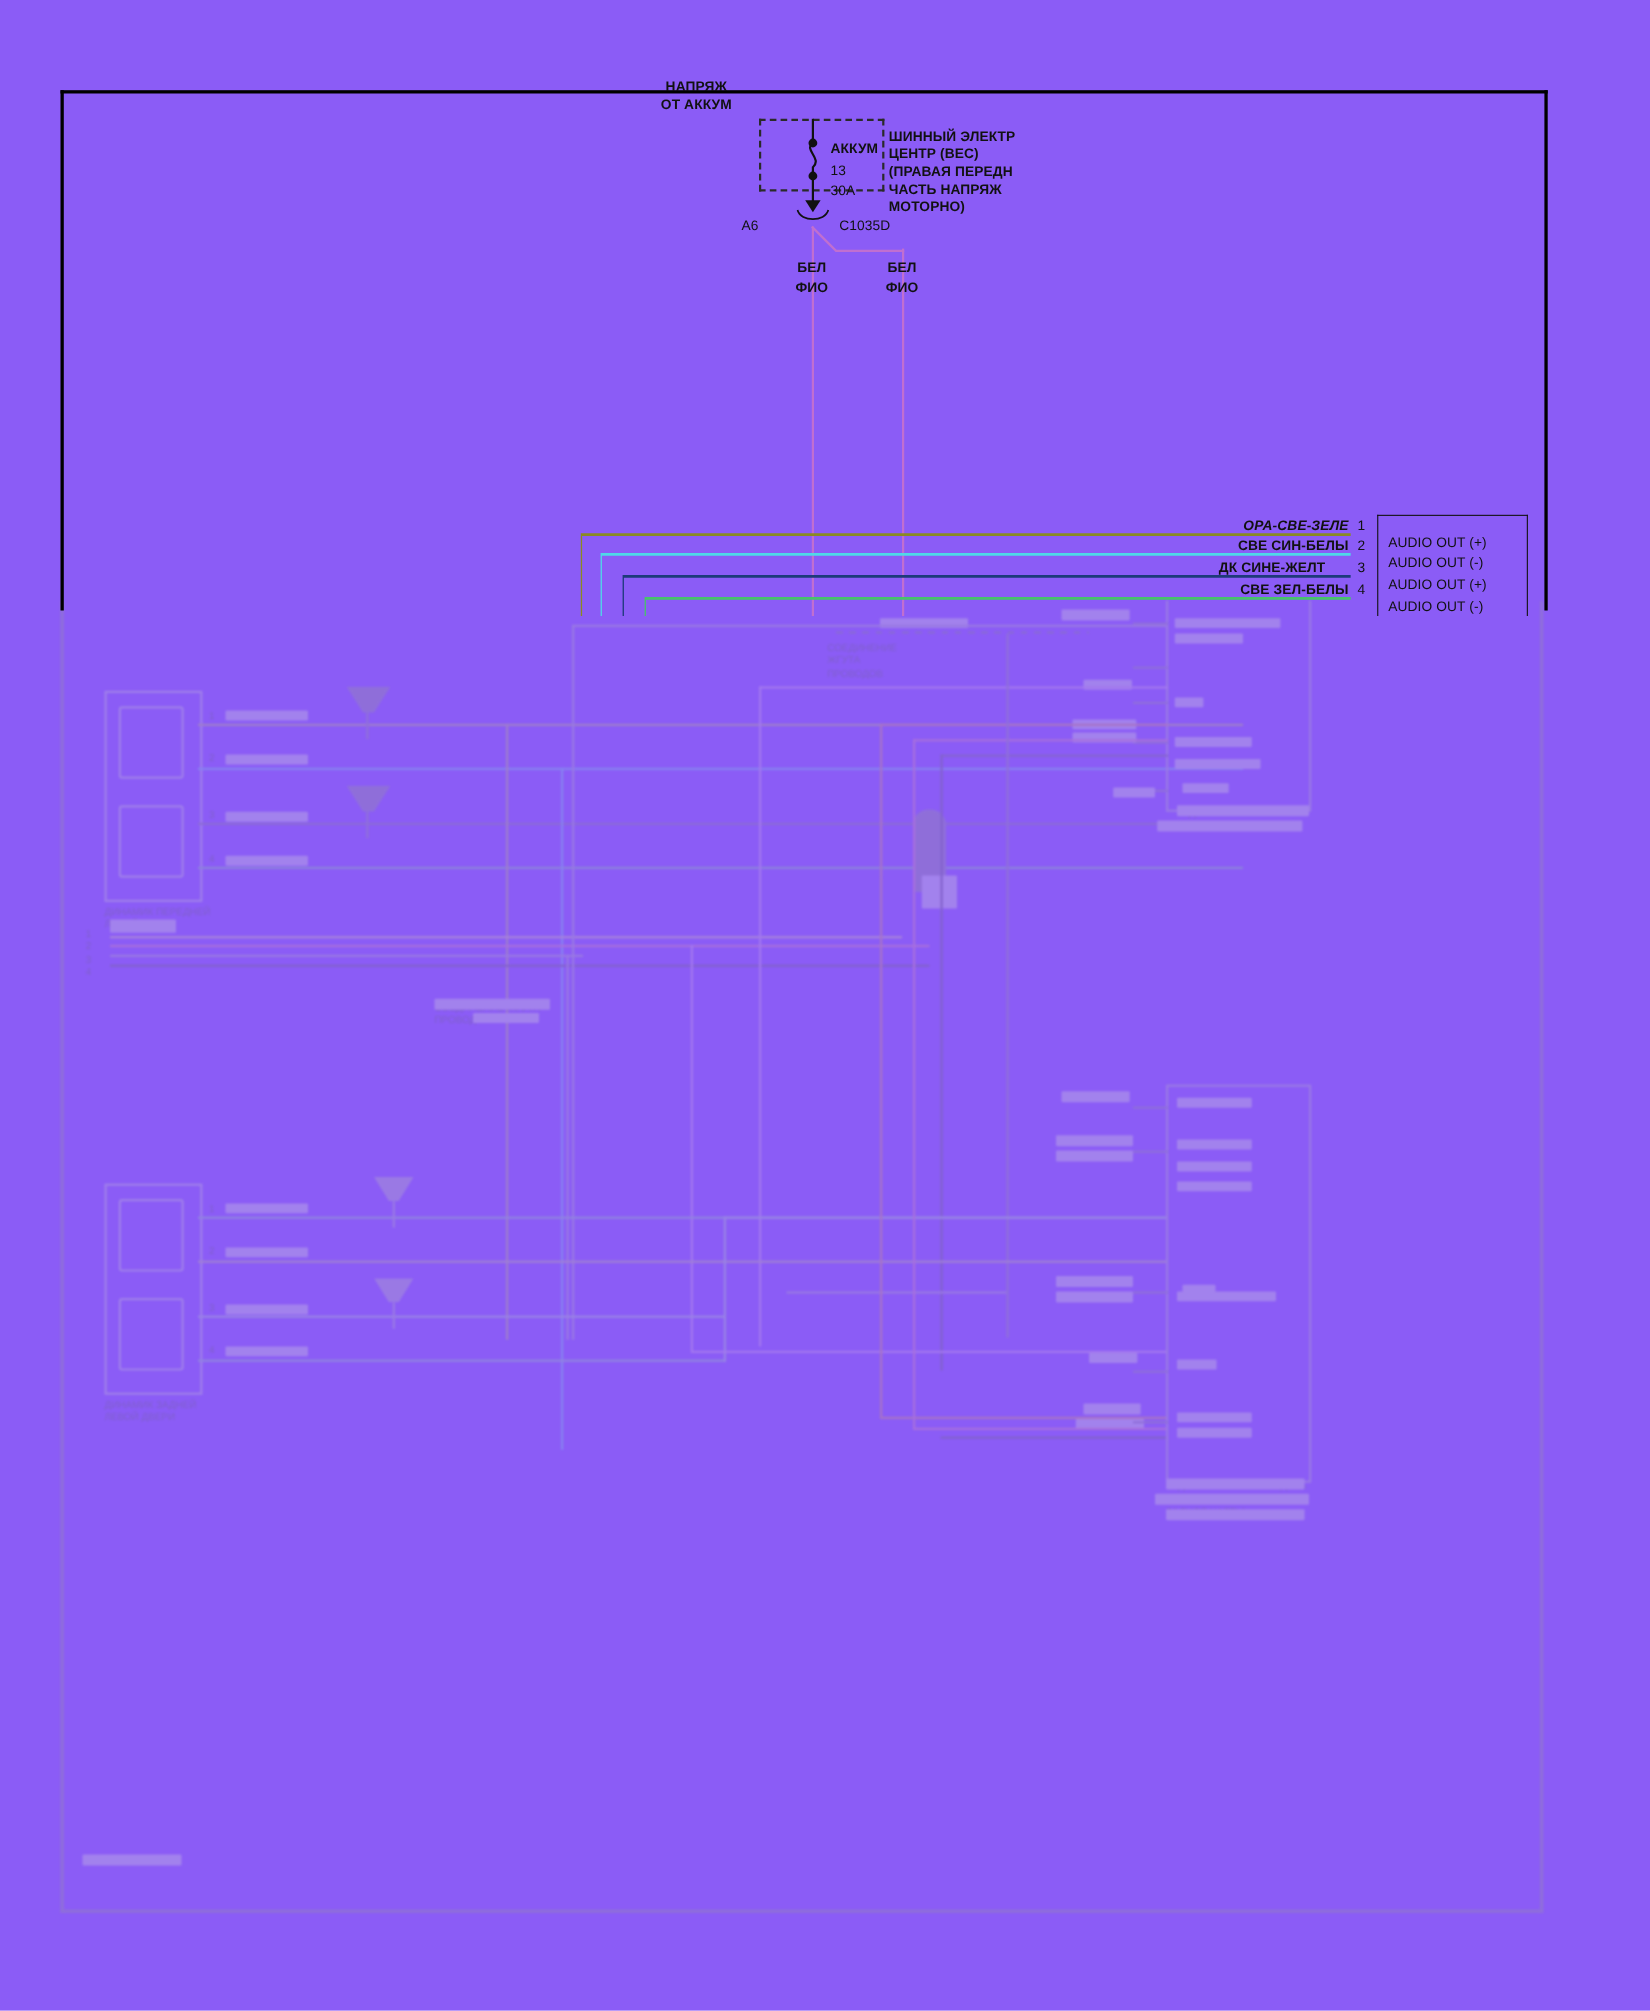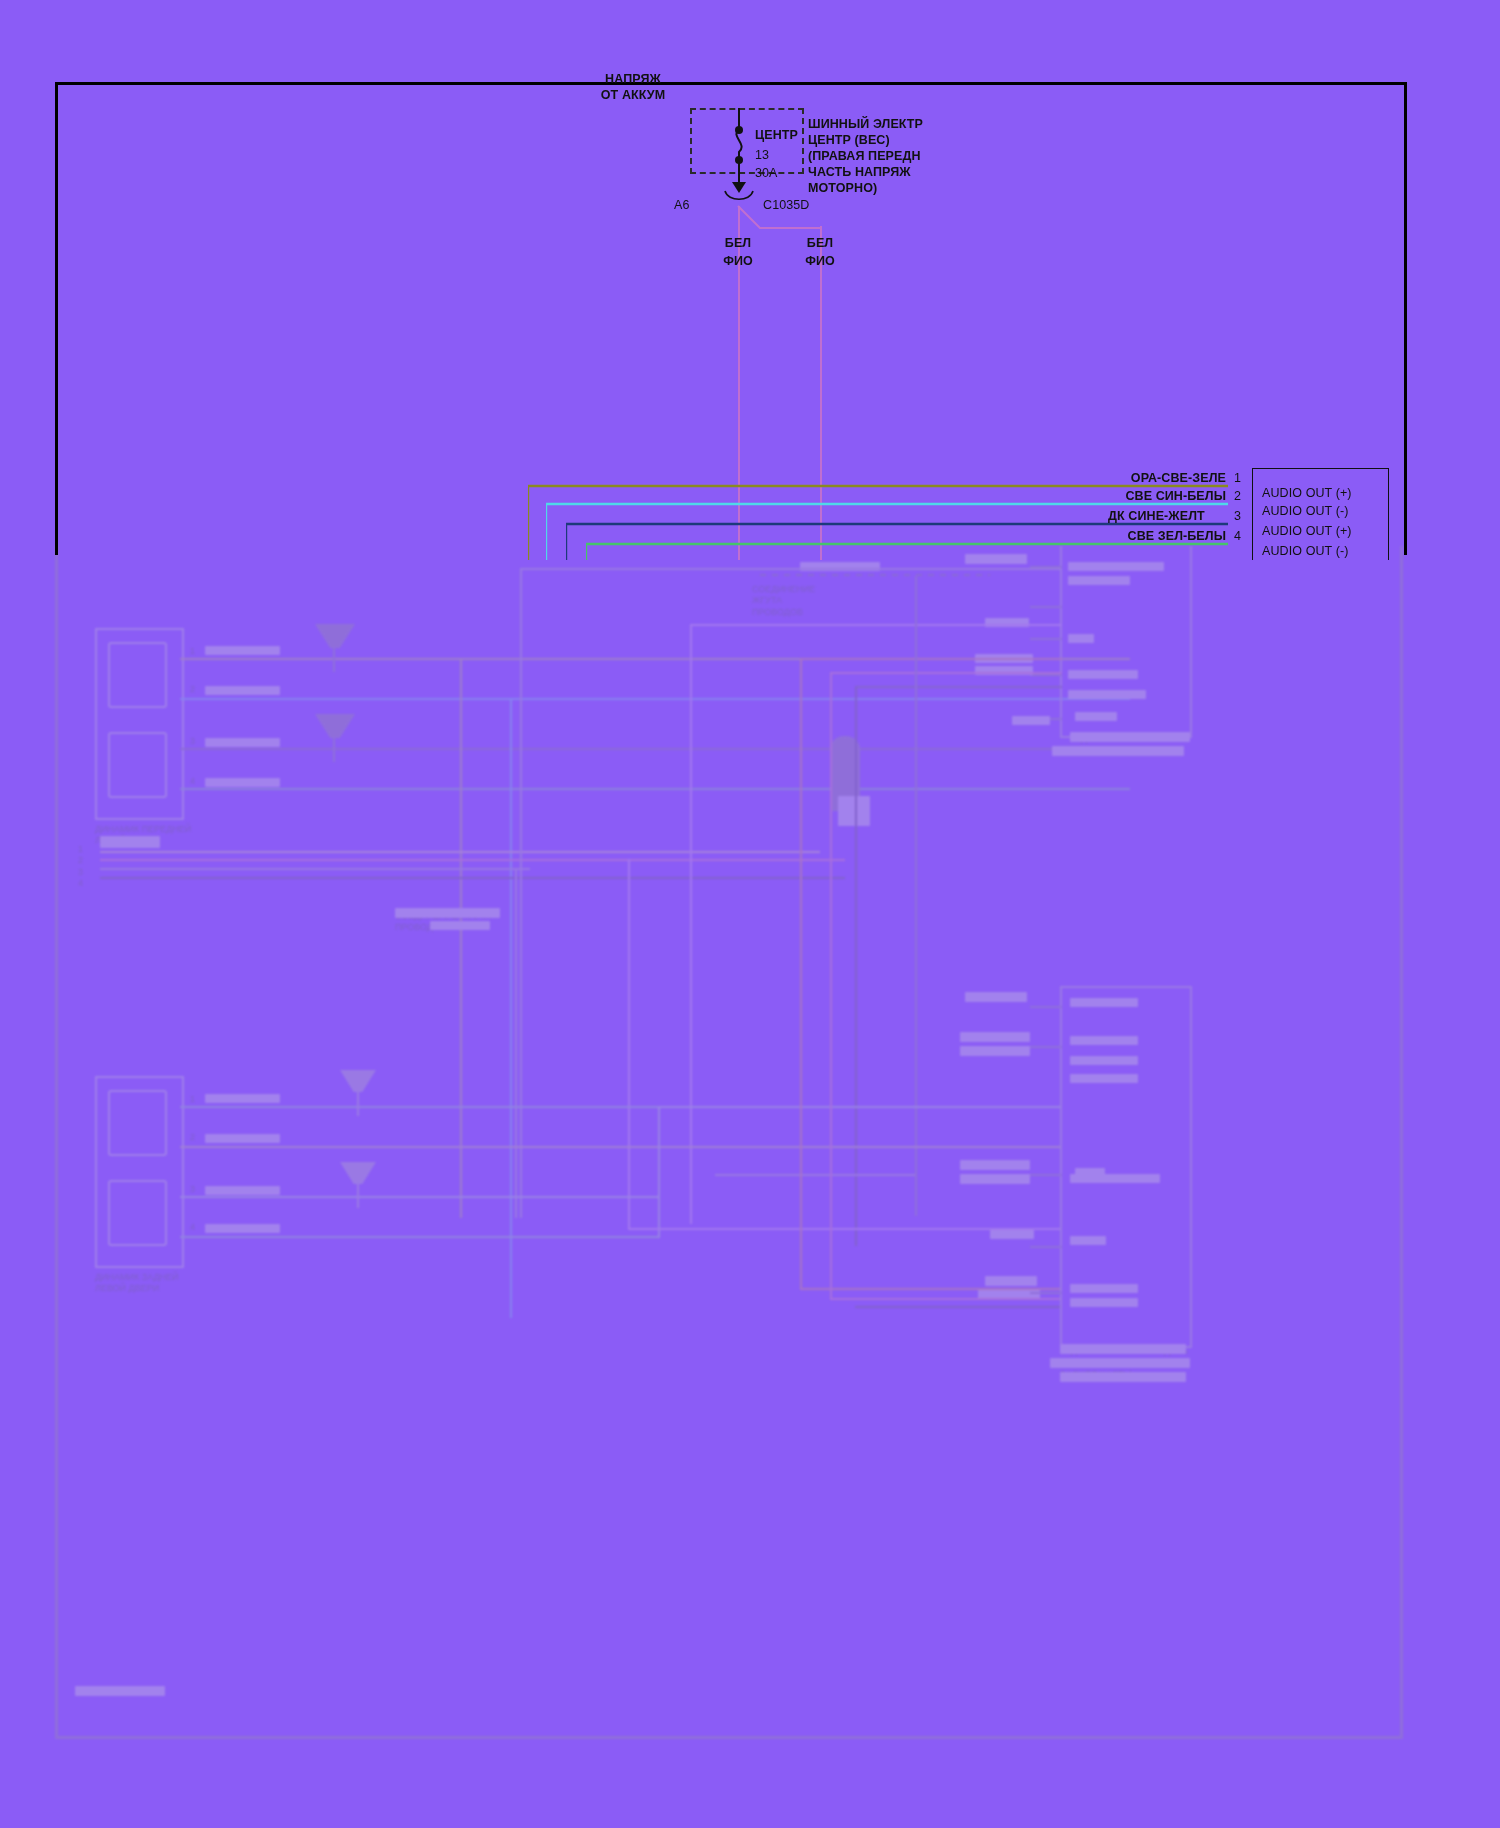--- a/index.html
+++ b/index.html
@@ -233,21 +233,21 @@
 
     <div class="vw" style="left:738px;top:160px;height:28px;background:#111;"></div>
     <svg class="abs" style="left:731px;top:180px;" width="16" height="14">
       <path d="M8 13 L1 2 L15 2 Z" fill="#111"></path>
     </svg>
 
     <svg class="abs" style="left:724px;top:190px;" width="30" height="14">
       <path d="M1 1 C 4 12, 26 12, 29 1" stroke="#111" stroke-width="1.6" fill="none"></path>
     </svg>
 
-    <div class="lbl b" style="left:755px;top:128px;">ЦЕНТР</div>
+    <div class="lbl b" style="left:755px;top:128px;">АККУМ</div>
     <div class="lbl" style="left:755px;top:148px;">13</div>
     <div class="lbl" style="left:755px;top:166px;">30A</div>
 
     <div class="lbl b" style="left:808px;top:117px;"><span>ШИННЫЙ ЭЛЕКТР</span></div>
     <div class="lbl b" style="left:808px;top:133px;"><span>ЦЕНТР (BEC)</span></div>
     <div class="lbl b" style="left:808px;top:149px;"><span>(ПРАВАЯ ПЕРЕДН</span></div>
     <div class="lbl b" style="left:808px;top:165px;"><span>ЧАСТЬ НАПРЯЖ</span></div>
     <div class="lbl b" style="left:808px;top:181px;"><span>МОТОРНО)</span></div>
 
     <div class="lbl" style="left:674px;top:198px;">A6</div>
@@ -273,21 +273,21 @@
     </svg>
 
     <svg class="abs" style="left:566px;top:518px;" width="662" height="86">
       <path d="M0 86 L0 6 L662 6" stroke="#1d3a7a" stroke-width="2.4" fill="none"></path>
     </svg>
 
     <svg class="abs" style="left:586px;top:538px;" width="642" height="86">
       <path d="M0 86 L0 6 L642 6" stroke="#46c46a" stroke-width="2.4" fill="none"></path>
     </svg>
 
-    <div class="lbl b" style="left:1108px;top:471px;width:118px;text-align:right;">ОРА-СВЕ-ЗЕЛЕ</div>
+    <div class="lbl b" style="left:1108px;top:471px;width:118px;text-align:right;font-style:italic;">ОРА-СВЕ-ЗЕЛЕ</div>
     <div class="lbl b" style="left:1108px;top:489px;width:118px;text-align:right;">СВЕ СИН-БЕЛЫ</div>
     <div class="lbl b" style="left:1108px;top:509px;width:118px;text-align:left;">ДК СИНЕ-ЖЕЛТ</div>
     <div class="lbl b" style="left:1108px;top:529px;width:118px;text-align:right;">СВЕ ЗЕЛ-БЕЛЫ</div>
 
     <div class="lbl" style="left:1234px;top:471px;">1</div>
     <div class="lbl" style="left:1234px;top:489px;">2</div>
     <div class="lbl" style="left:1234px;top:509px;">3</div>
     <div class="lbl" style="left:1234px;top:529px;">4</div>
 
     <div class="abs" style="left:1252px;top:468px;width:135px;height:92px;border:1.8px solid #111;border-bottom:none;"></div>

